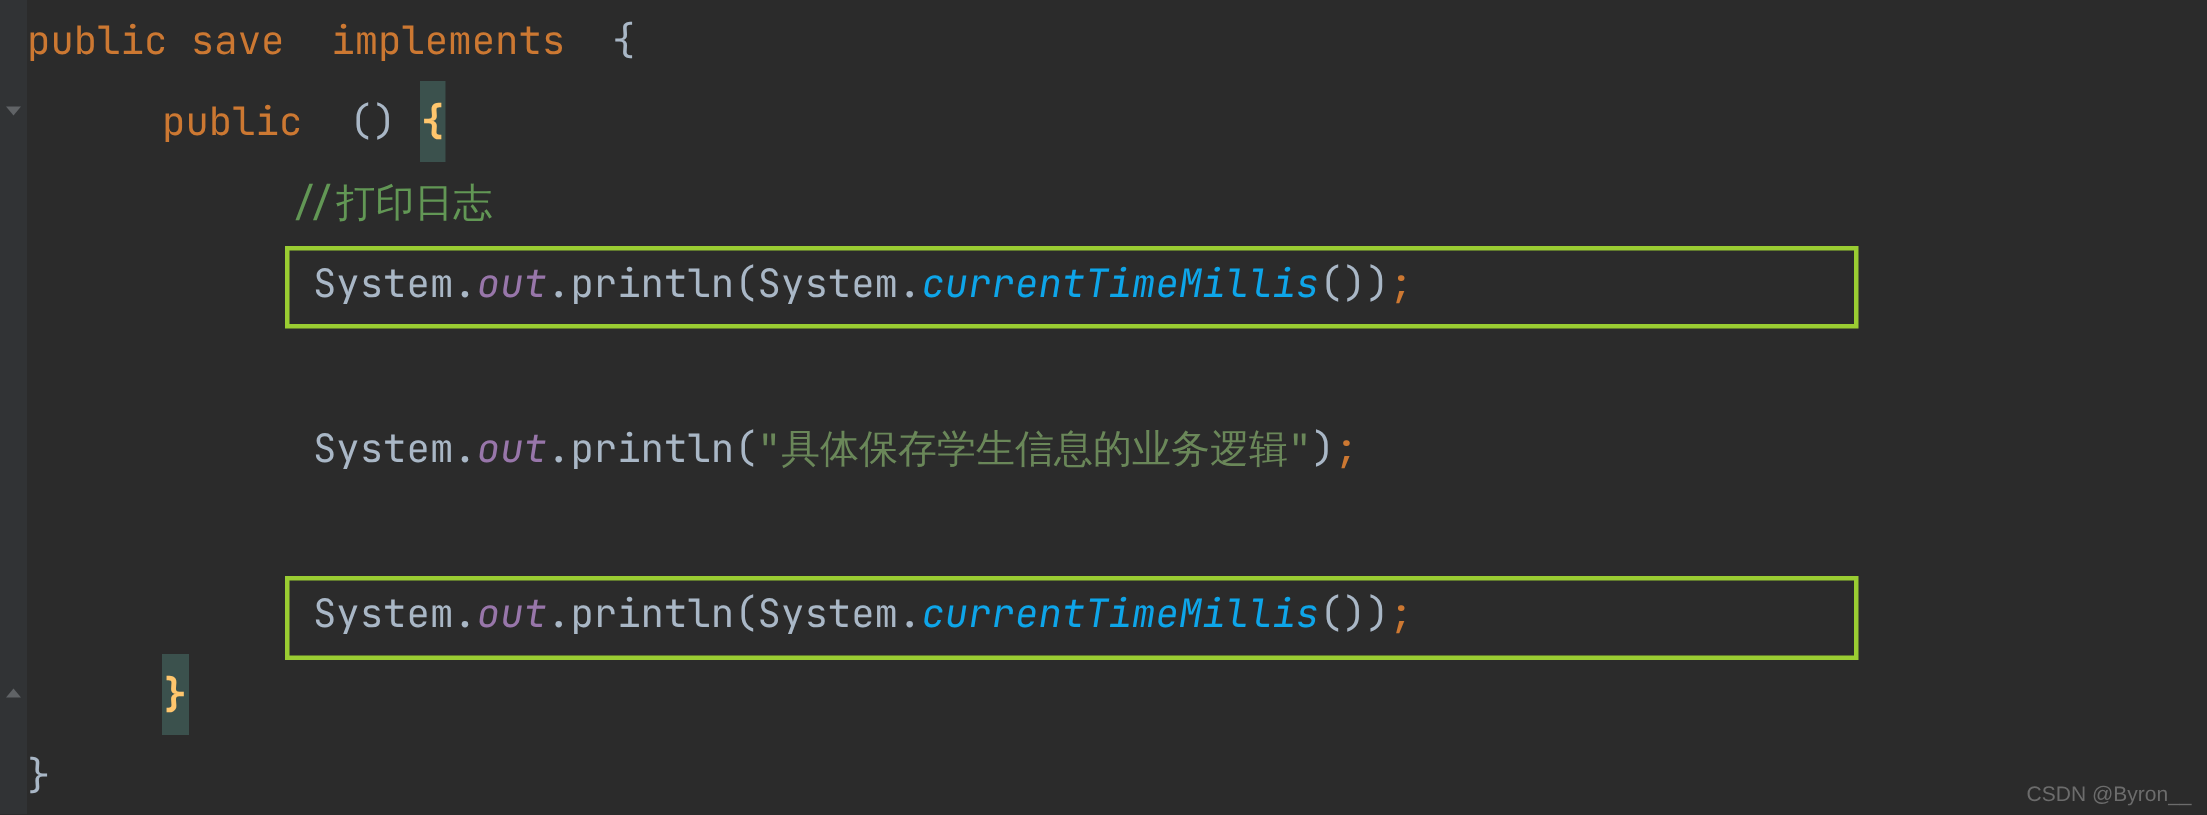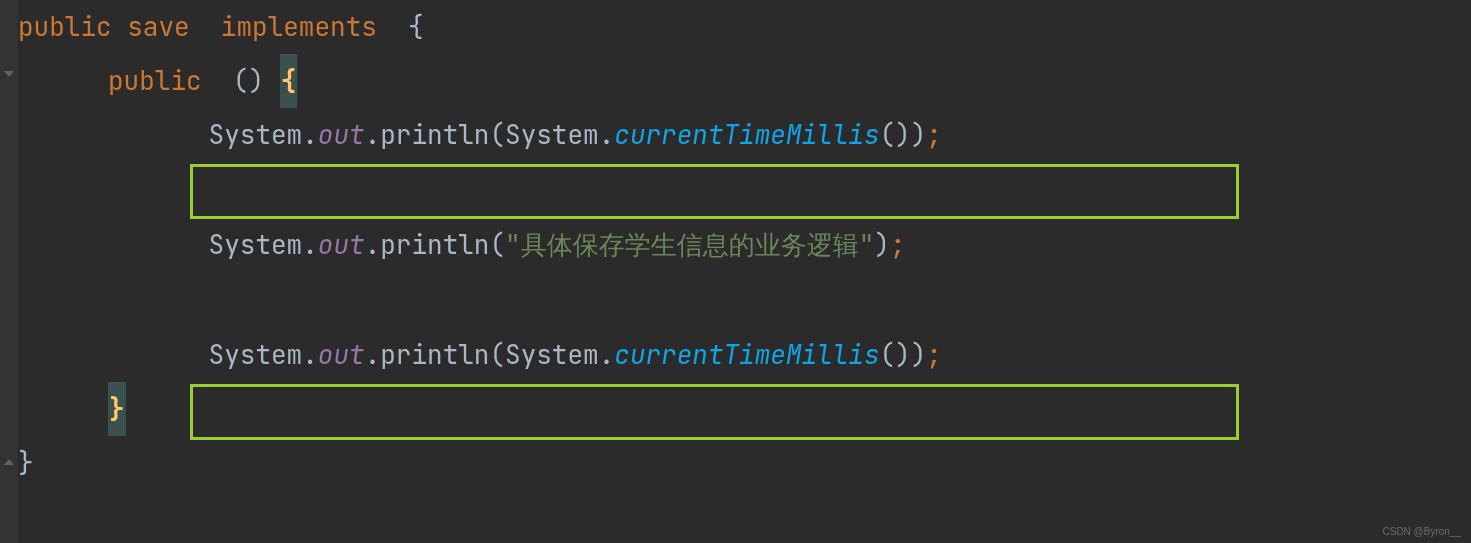--- a/index.html
+++ b/index.html
@@ -83,21 +83,21 @@
     .box2 {
       left: 190px;
       top: 384px;
       width: 1049px;
       height: 56px;
     }
     .watermark {
       position: absolute;
       right: 10px;
       bottom: 6px;
-      font-size: 10px;
+      font-size: 14px;
       color: #6c6c6c;
       font-family: Arial, sans-serif;
     }
     .indent-1 { padding-left: 90px; }
     .indent-2 { padding-left: 175px; }
   </style>
 </head>
 <body>
 
 <div class="gutter">
@@ -108,20 +108,21 @@
       <path d="M4 9 L14 9 L9 3 Z" fill="#606366"></path>
     </svg>
 </div>
 
 <div class="code-area">
 
   <div class="line"><span class="kw-orange">public</span><span> </span><span class="kw-orange">save</span><span> </span><span> </span><span class="kw-orange">implements</span><span> </span><span> </span><span class="normal">{</span></div>
 
   <div class="line indent-1"><span class="kw-orange">public</span><span> </span><span> </span><span class="normal">()</span><span> </span><span class="brace-hl">{</span></div>
 
+  <div class="line indent-2"><span class="comment">//打印日志</span></div>
 
   <div class="line indent-2"><span> </span><span class="normal">System</span><span class="normal">.</span><span class="field-italic">out</span><span class="normal">.</span><span class="normal">println</span><span class="normal">(</span><span class="normal">System</span><span class="normal">.</span><span class="method-italic">currentTimeMillis</span><span class="normal">()</span><span class="normal">)</span><span class="semicolon">;</span></div>
 
   <div class="line empty"></div>
 
   <div class="line indent-2"><span> </span><span class="normal">System</span><span class="normal">.</span><span class="field-italic">out</span><span class="normal">.</span><span class="normal">println</span><span class="normal">(</span><span class="string">"具体保存学生信息的业务逻辑"</span><span class="normal">)</span><span class="semicolon">;</span></div>
 
   <div class="line empty"></div>
 
   <div class="line indent-2"><span> </span><span class="normal">System</span><span class="normal">.</span><span class="field-italic">out</span><span class="normal">.</span><span class="normal">println</span><span class="normal">(</span><span class="normal">System</span><span class="normal">.</span><span class="method-italic">currentTimeMillis</span><span class="normal">()</span><span class="normal">)</span><span class="semicolon">;</span></div>

